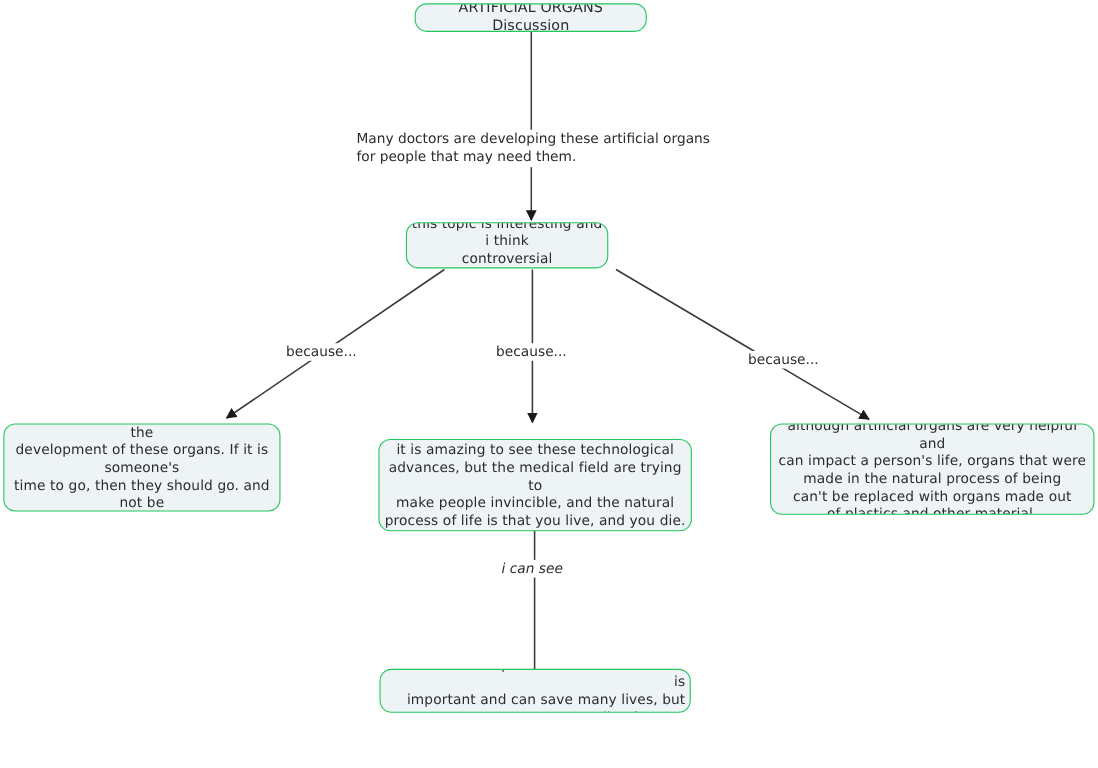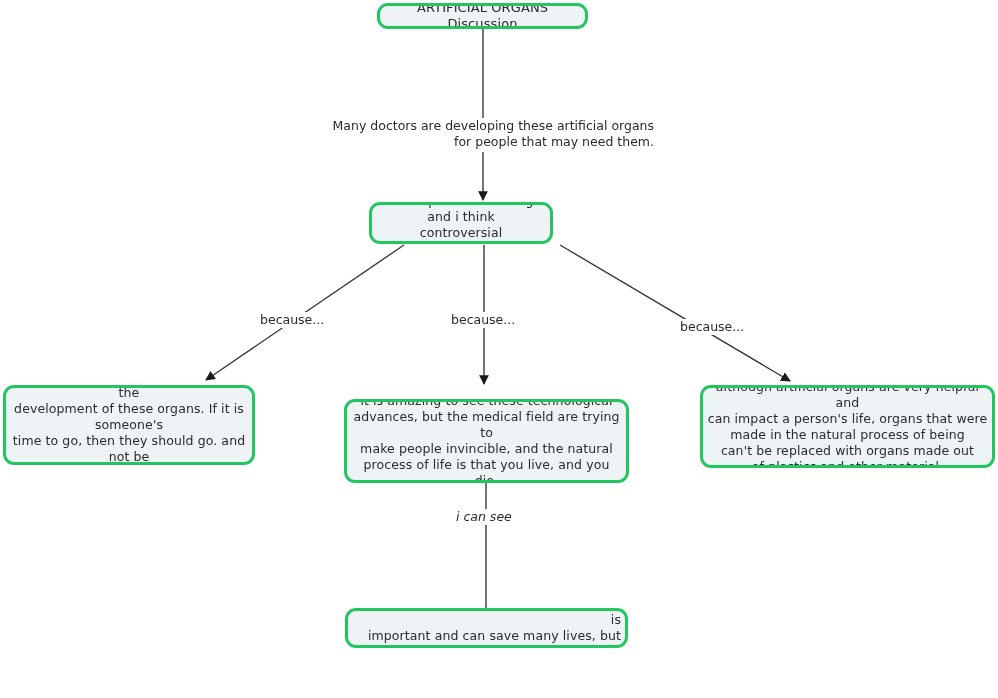--- a/index.html
+++ b/index.html
@@ -32,21 +32,21 @@
     z-index: 1;
   }
   #edges line { stroke: #3a3a3a; stroke-width: 1.4; }
 
   
   .node {
     position: absolute;
     z-index: 3;
     box-sizing: border-box;
     background: #eef3f5;
-    border: 3px solid #22c55e;
+    border: 1px solid #22c55e;
     border-radius: 11px;
     display: flex;
     align-items: center;
     justify-content: center;
     overflow: hidden;
     text-align: center;
   }
   .node .txt {
     display: block;
     width: 100%;
@@ -74,21 +74,21 @@
     position: absolute;
     z-index: 2;
     font-size: 12.5px;
     line-height: 16px;
     color: #2b2b2b;
     background: #ffffff;
     white-space: pre-line;
     padding: 0 2px;
   }
 
-  #lbl-root   { left: 322px; top: 118px; width: 330px; overflow: hidden; text-align: right; }
+  #lbl-root   { left: 322px; top: 118px; width: 330px; overflow: hidden; text-align: left; }
   #lbl-b1     { left: 258px; top: 312px; }
   #lbl-b2     { left: 449px; top: 312px; }
   #lbl-b3     { left: 678px; top: 319px; }
   #lbl-icansee{ left: 454px; top: 509px; font-style: italic; }
 </style>
 </head>
 <body>
 
 <div id="canvas">
 

